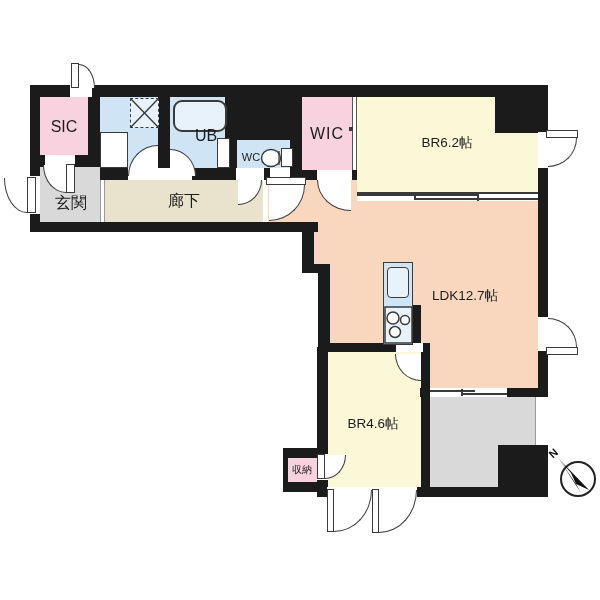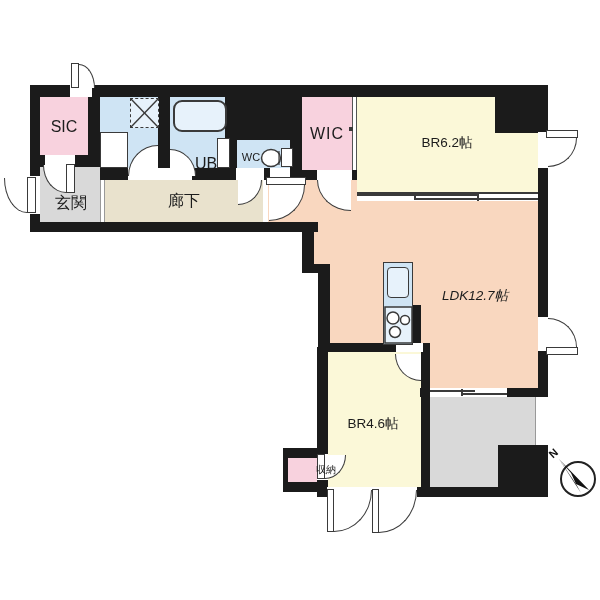--- a/index.html
+++ b/index.html
@@ -164,21 +164,21 @@
       <circle cx="578" cy="479" r="17" fill="#fff" stroke="#222" stroke-width="2"></circle>
       <polygon points="559,459 589,490 576,484 571,473" fill="#111"></polygon>
       <polygon points="559,459 581,493 576,484" fill="#111"></polygon>
       <text x="556" y="456" font-size="11" font-weight="bold" fill="#111" transform="rotate(-42 556 456)" text-anchor="middle">N</text>
     </g>
   </svg>
 
   <div class="lbl" style="left:64px;top:127px;">SIC</div>
   <div class="lbl" style="left:71px;top:203px;">玄関</div>
   <div class="lbl" style="left:184px;top:201px;">廊下</div>
-  <div class="lbl" style="left:206px;top:164px;text-align:right;">UB</div>
+  <div class="lbl" style="left:206px;top:136px;text-align:right;">UB</div>
   <div class="lbl" style="left:251px;top:157px;font-size:11px;">WC</div>
   <div class="lbl" style="left:327px;top:134px;letter-spacing:1px;">WIC</div>
   <div class="lbl big" style="left:447px;top:143px;">BR6.2帖</div>
-  <div class="lbl big" style="left:475px;top:296px;font-style:italic;">LDK12.7帖</div>
+  <div class="lbl big" style="left:465px;top:296px;">LDK12.7帖</div>
   <div class="lbl big" style="left:373px;top:424px;">BR4.6帖</div>
-  <div class="lbl small" style="left:302px;top:470px;margin-left:24px;">収納</div>
+  <div class="lbl small" style="left:302px;top:470px;">収納</div>
 
 </div>
 
 </body></html>

